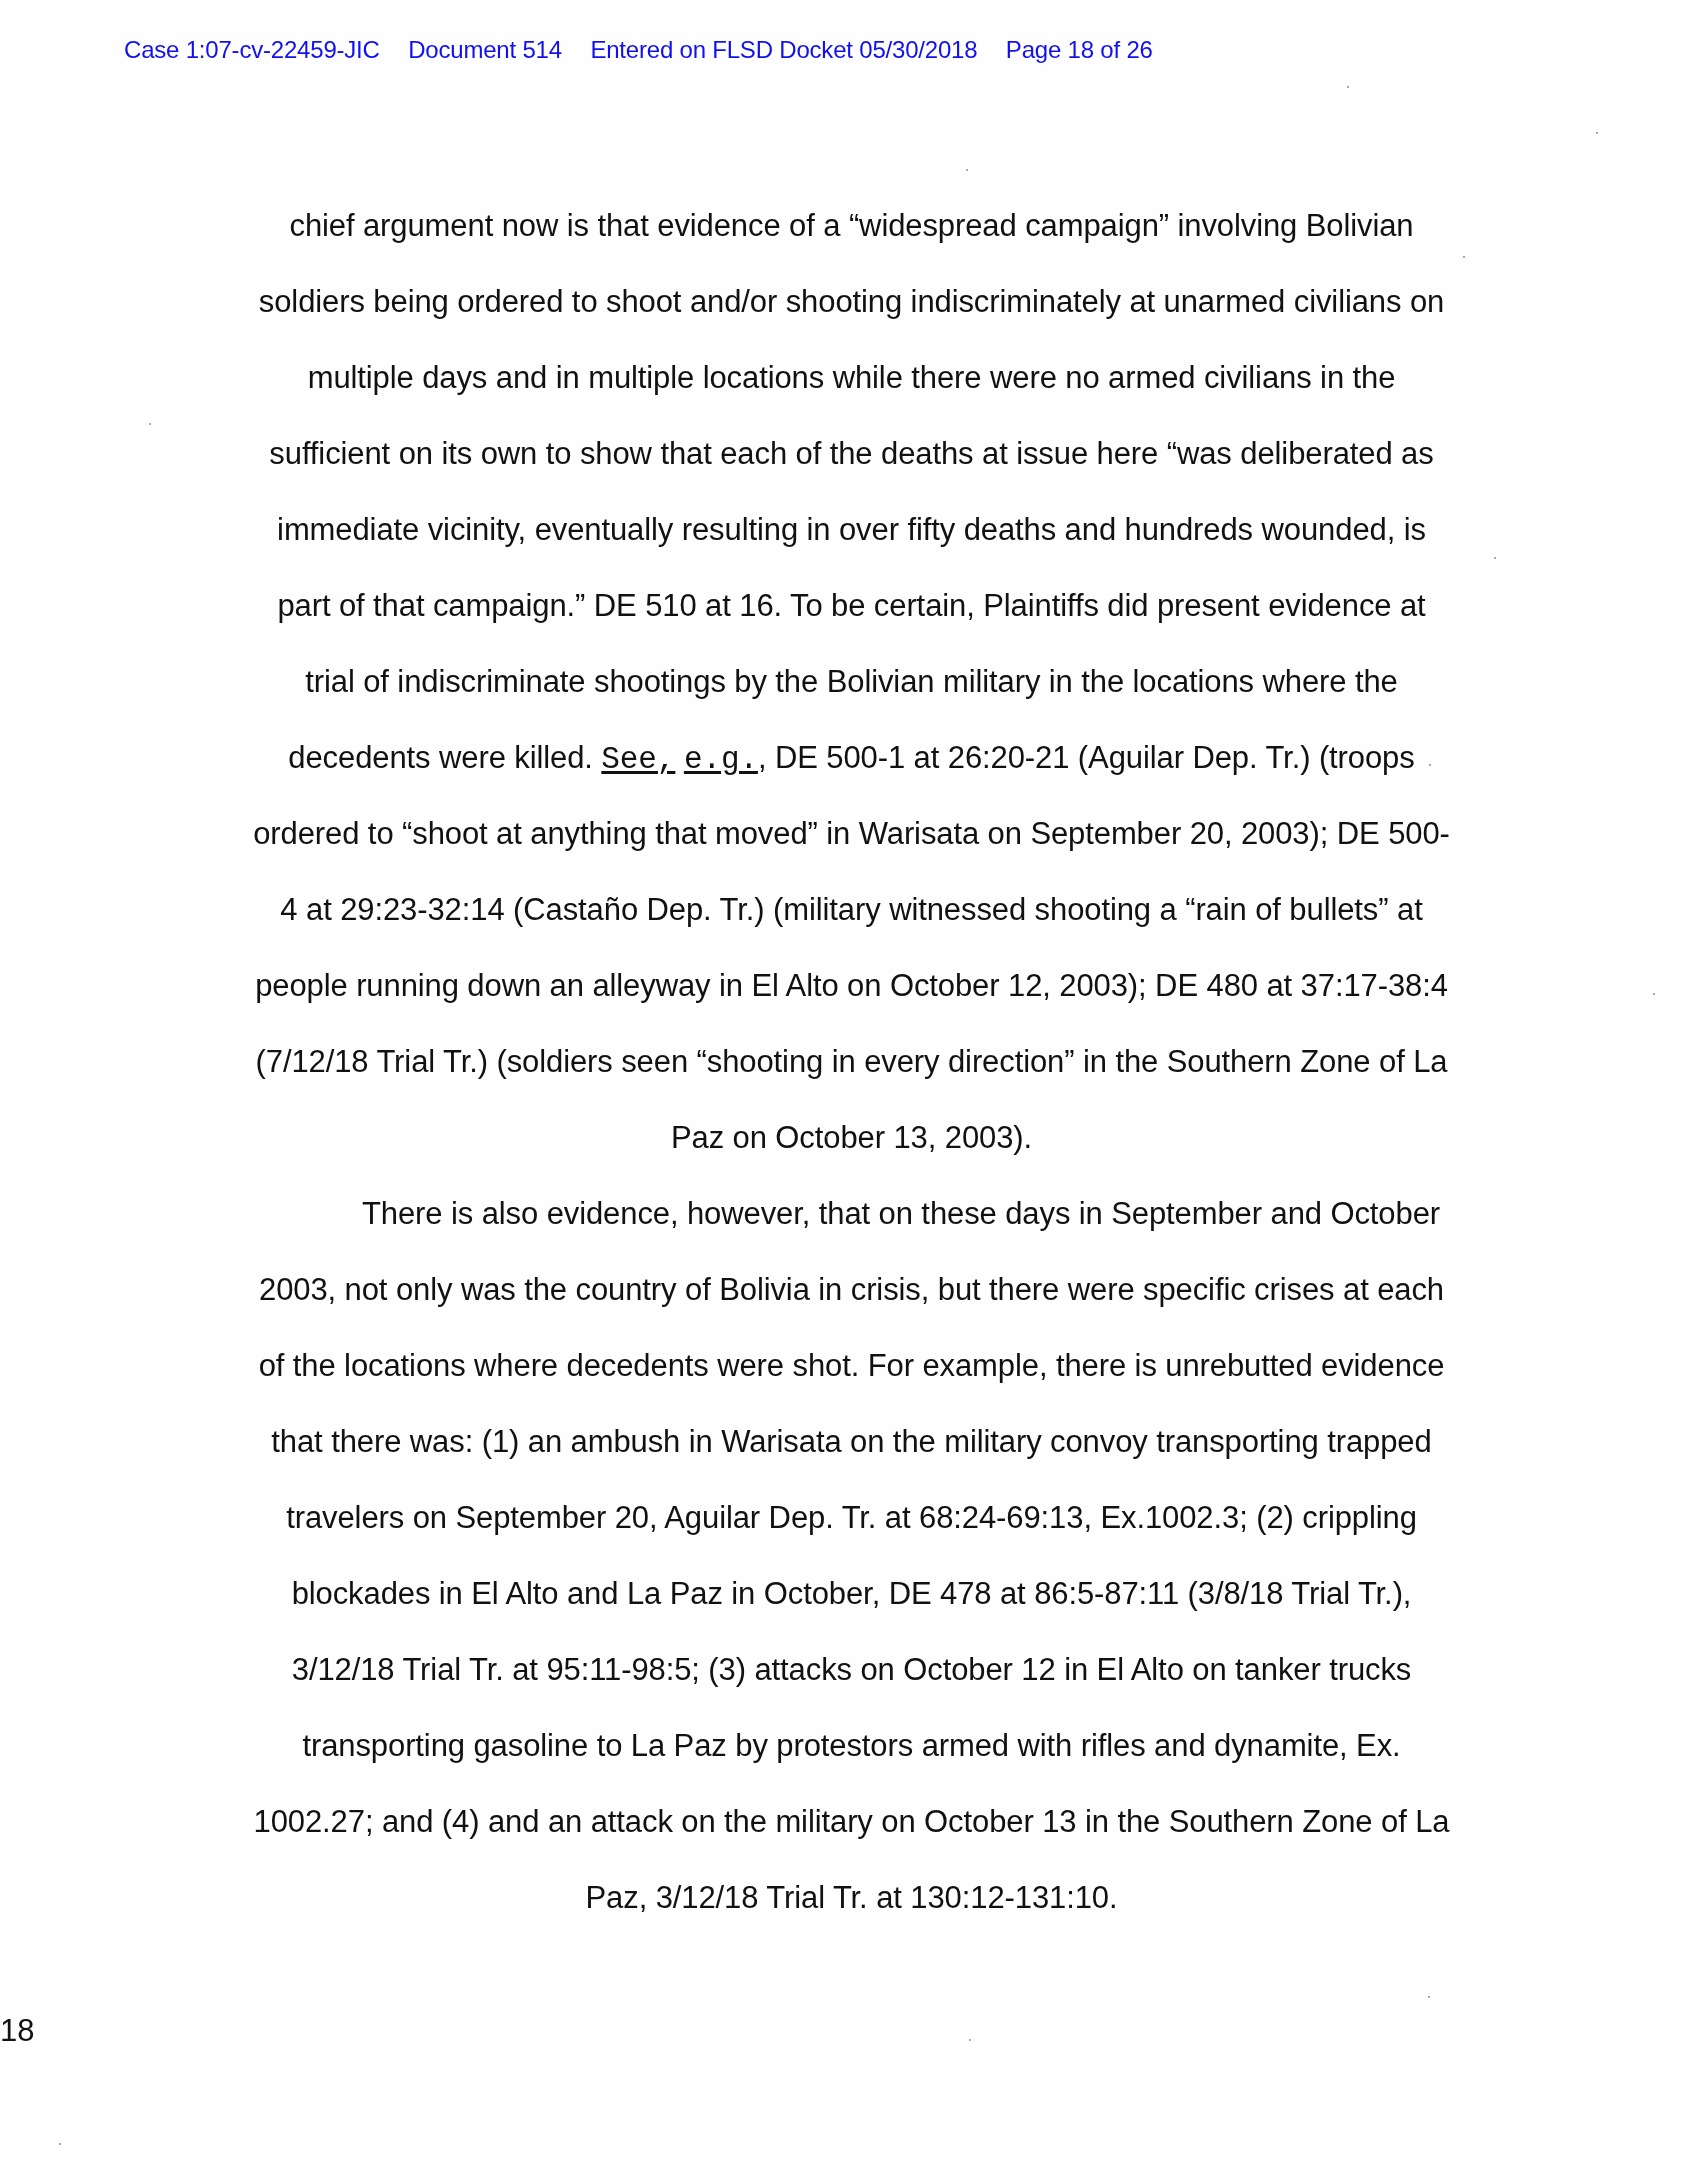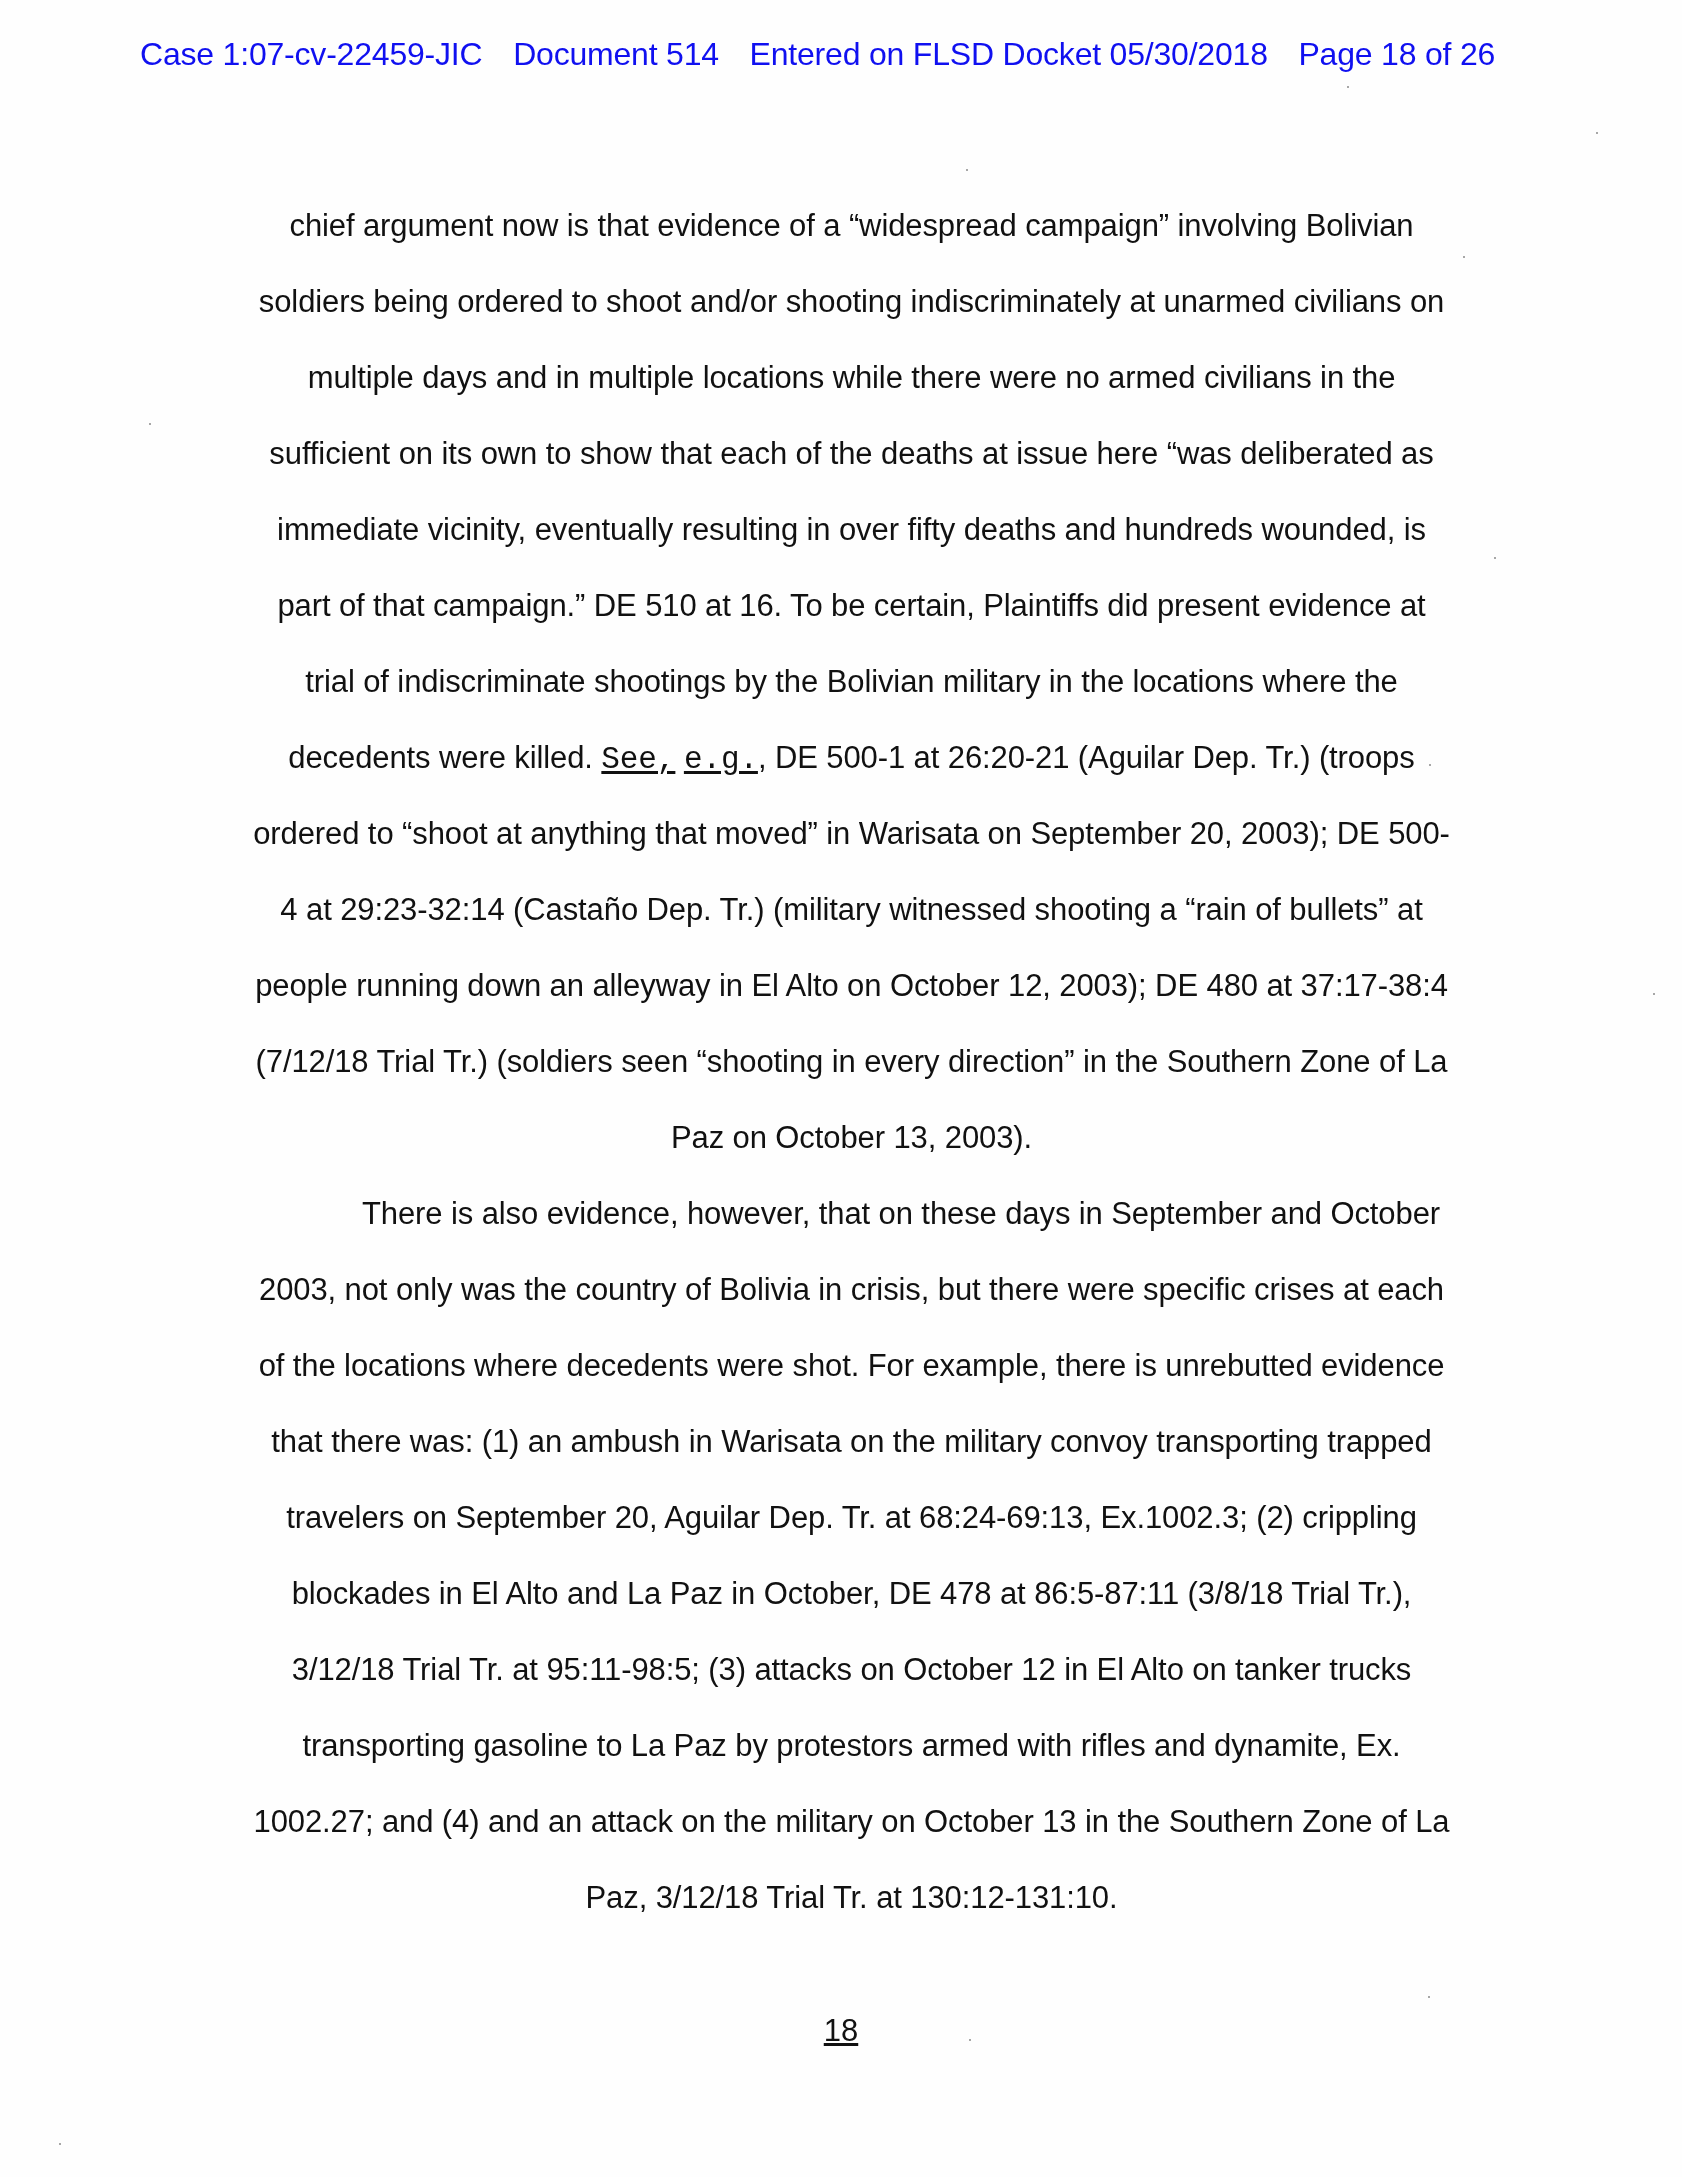--- a/index.html
+++ b/index.html
@@ -16,25 +16,25 @@
     }
     .page {
       position: absolute;
       left: 0; top: 0;
       width: 1682px;
       height: 2177px;
       background: #fefefe;
     }
     .ecf-header {
       position: absolute;
-      left: 140px;
+      left: 124px;
       top: 36px;
       white-space: nowrap;
       font-family: "Liberation Sans", sans-serif;
-      font-size: 32px;
+      font-size: 24px;
       color: #1010f0;
       letter-spacing: -0.2px;
     }
     .ecf-header span.seg {
       margin-right: 22px;
     }
     .ecf-header span.seg:last-child {
       margin-right: 0;
     }
     .body-text {
@@ -60,25 +60,23 @@
     .u {
       text-decoration: underline;
       text-underline-offset: 3px;
       font-family: Liberation Mono, monospace;
     }
     .page-number {
       position: absolute;
       left: 0;
       width: 1682px;
       top: 2013px;
-      text-align: center;
       font-family: "Liberation Sans", sans-serif;
       font-size: 31px;
       color: #111111;
-      text-decoration: underline;
     }
     .speck {
       position: absolute;
       width: 2px;
       height: 2px;
       background: #8a8a8a;
       border-radius: 1px;
     }
   </style>
 </head>

